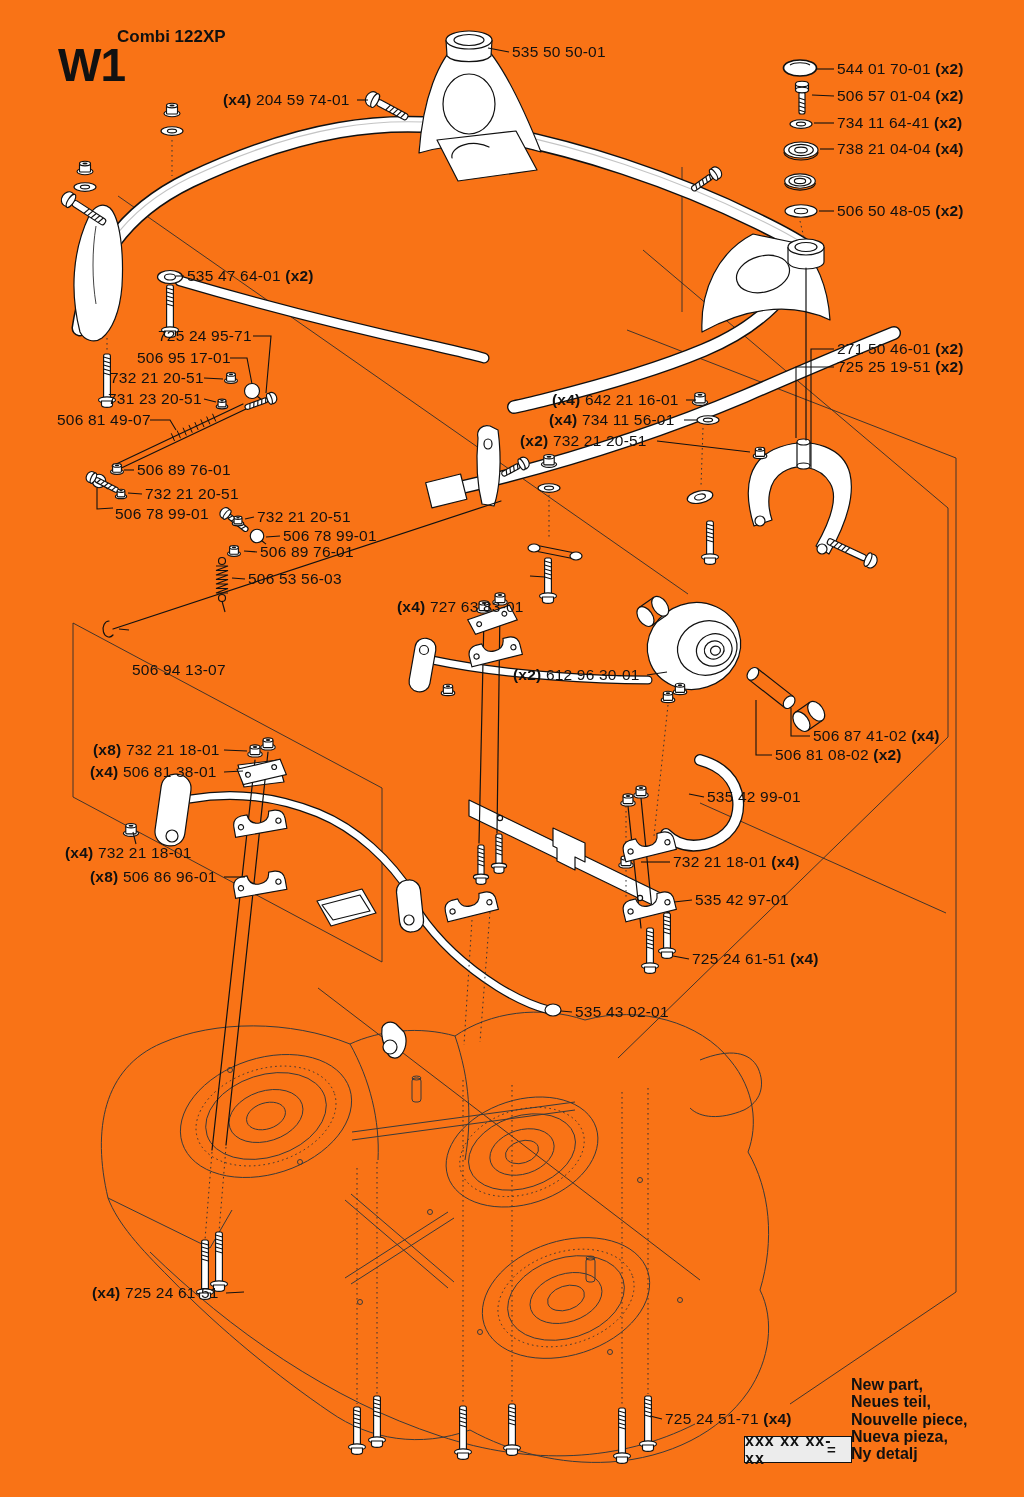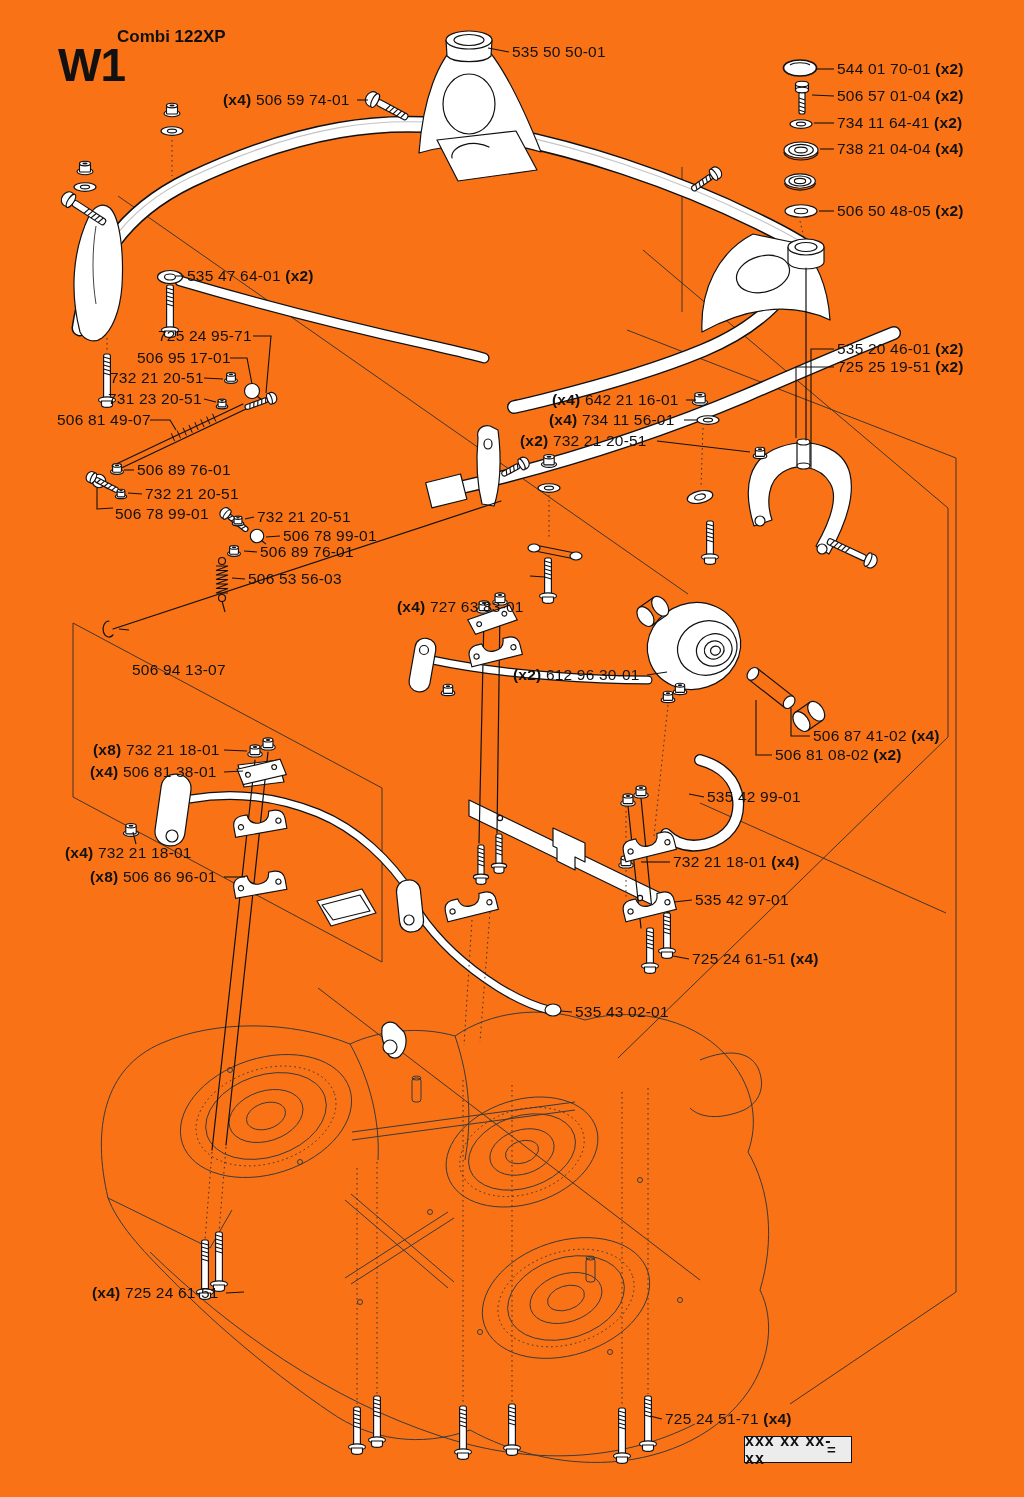--- a/index.html
+++ b/index.html
@@ -787,41 +787,41 @@
         <polyline points="226,1293 244,1292" stroke="#111" stroke-width="1.1" fill="none"></polyline>
         <polyline points="662,1419 650,1416" stroke="#111" stroke-width="1.1" fill="none"></polyline>
       </g>
   </svg>
 
   <div id="title-code">W1</div>
   <div id="title-model">Combi 122XP</div>
 
   <div id="labels">
       <div class="callout" style="left: 512px; top: 52px;"><span>535 50 50-01</span></div>
-      <div class="callout" style="left: 223px; top: 100px;"><b>(x4) </b><span>506 59 74-01</span></div>
+      <div class="callout" style="left: 223px; top: 100px;"><b>(x4) </b><span>204 59 74-01</span></div>
       <div class="callout" style="left: 837px; top: 69px;"><span>544 01 70-01</span><b> (x2)</b></div>
       <div class="callout" style="left: 837px; top: 96px;"><span>506 57 01-04</span><b> (x2)</b></div>
       <div class="callout" style="left: 837px; top: 123px;"><span>734 11 64-41</span><b> (x2)</b></div>
       <div class="callout" style="left: 837px; top: 149px;"><span>738 21 04-04</span><b> (x4)</b></div>
       <div class="callout" style="left: 837px; top: 211px;"><span>506 50 48-05</span><b> (x2)</b></div>
       <div class="callout" style="left: 187px; top: 276px;"><span>535 47 64-01</span><b> (x2)</b></div>
       <div class="callout" style="left: 158px; top: 336px;"><span>725 24 95-71</span></div>
       <div class="callout" style="left: 137px; top: 358px;"><span>506 95 17-01</span></div>
       <div class="callout" style="left: 110px; top: 378px;"><span>732 21 20-51</span></div>
       <div class="callout" style="left: 108px; top: 399px;"><span>731 23 20-51</span></div>
       <div class="callout" style="left: 57px; top: 420px;"><span>506 81 49-07</span></div>
       <div class="callout" style="left: 137px; top: 470px;"><span>506 89 76-01</span></div>
       <div class="callout" style="left: 145px; top: 494px;"><span>732 21 20-51</span></div>
       <div class="callout" style="left: 115px; top: 514px;"><span>506 78 99-01</span></div>
       <div class="callout" style="left: 257px; top: 517px;"><span>732 21 20-51</span></div>
       <div class="callout" style="left: 283px; top: 536px;"><span>506 78 99-01</span></div>
       <div class="callout" style="left: 260px; top: 552px;"><span>506 89 76-01</span></div>
       <div class="callout" style="left: 248px; top: 579px;"><span>506 53 56-03</span></div>
       <div class="callout" style="left: 132px; top: 630px; margin-top: 40px;"><span>506 94 13-07</span></div>
-      <div class="callout" style="left: 837px; top: 349px;"><span>535 20 46-01</span><b> (x2)</b></div>
+      <div class="callout" style="left: 837px; top: 349px;"><span>271 50 46-01</span><b> (x2)</b></div>
       <div class="callout" style="left: 837px; top: 367px;"><span>725 25 19-51</span><b> (x2)</b></div>
       <div class="callout" style="left: 552px; top: 400px;"><b>(x4) </b><span>642 21 16-01</span></div>
       <div class="callout" style="left: 549px; top: 420px;"><b>(x4) </b><span>734 11 56-01</span></div>
       <div class="callout" style="left: 520px; top: 441px;"><b>(x2) </b><span>732 21 20-51</span></div>
       <div class="callout" style="left: 397px; top: 576px; margin-top: 31px;"><b>(x4) </b><span>727 63 83-01</span></div>
       <div class="callout" style="left: 513px; top: 675px;"><b>(x2) </b><span>612 96 30-01</span></div>
       <div class="callout" style="left: 813px; top: 736px;"><span>506 87 41-02</span><b> (x4)</b></div>
       <div class="callout" style="left: 775px; top: 755px;"><span>506 81 08-02</span><b> (x2)</b></div>
       <div class="callout" style="left: 707px; top: 797px;"><span>535 42 99-01</span></div>
       <div class="callout" style="left: 93px; top: 750px;"><b>(x8) </b><span>732 21 18-01</span></div>
@@ -831,13 +831,20 @@
       <div class="callout" style="left: 673px; top: 862px;"><span>732 21 18-01</span><b> (x4)</b></div>
       <div class="callout" style="left: 695px; top: 900px;"><span>535 42 97-01</span></div>
       <div class="callout" style="left: 692px; top: 959px;"><span>725 24 61-51</span><b> (x4)</b></div>
       <div class="callout" style="left: 575px; top: 1012px;"><span>535 43 02-01</span></div>
       <div class="callout" style="left: 92px; top: 1293px;"><b>(x4) </b><span>725 24 61-51</span></div>
       <div class="callout" style="left: 665px; top: 1419px;"><span>725 24 51-71</span><b> (x4)</b></div>
     </div>
 
   <div id="legend-box">xxx xx xx-xx</div>
   <div id="legend-eq">=</div>
+  <div id="legend-meaning">
+      <div>New part,</div>
+      <div>Neues teil,</div>
+      <div>Nouvelle piece,</div>
+      <div>Nueva pieza,</div>
+      <div>Ny detalj</div>
+    </div>
 </div>
 
 </body></html>

